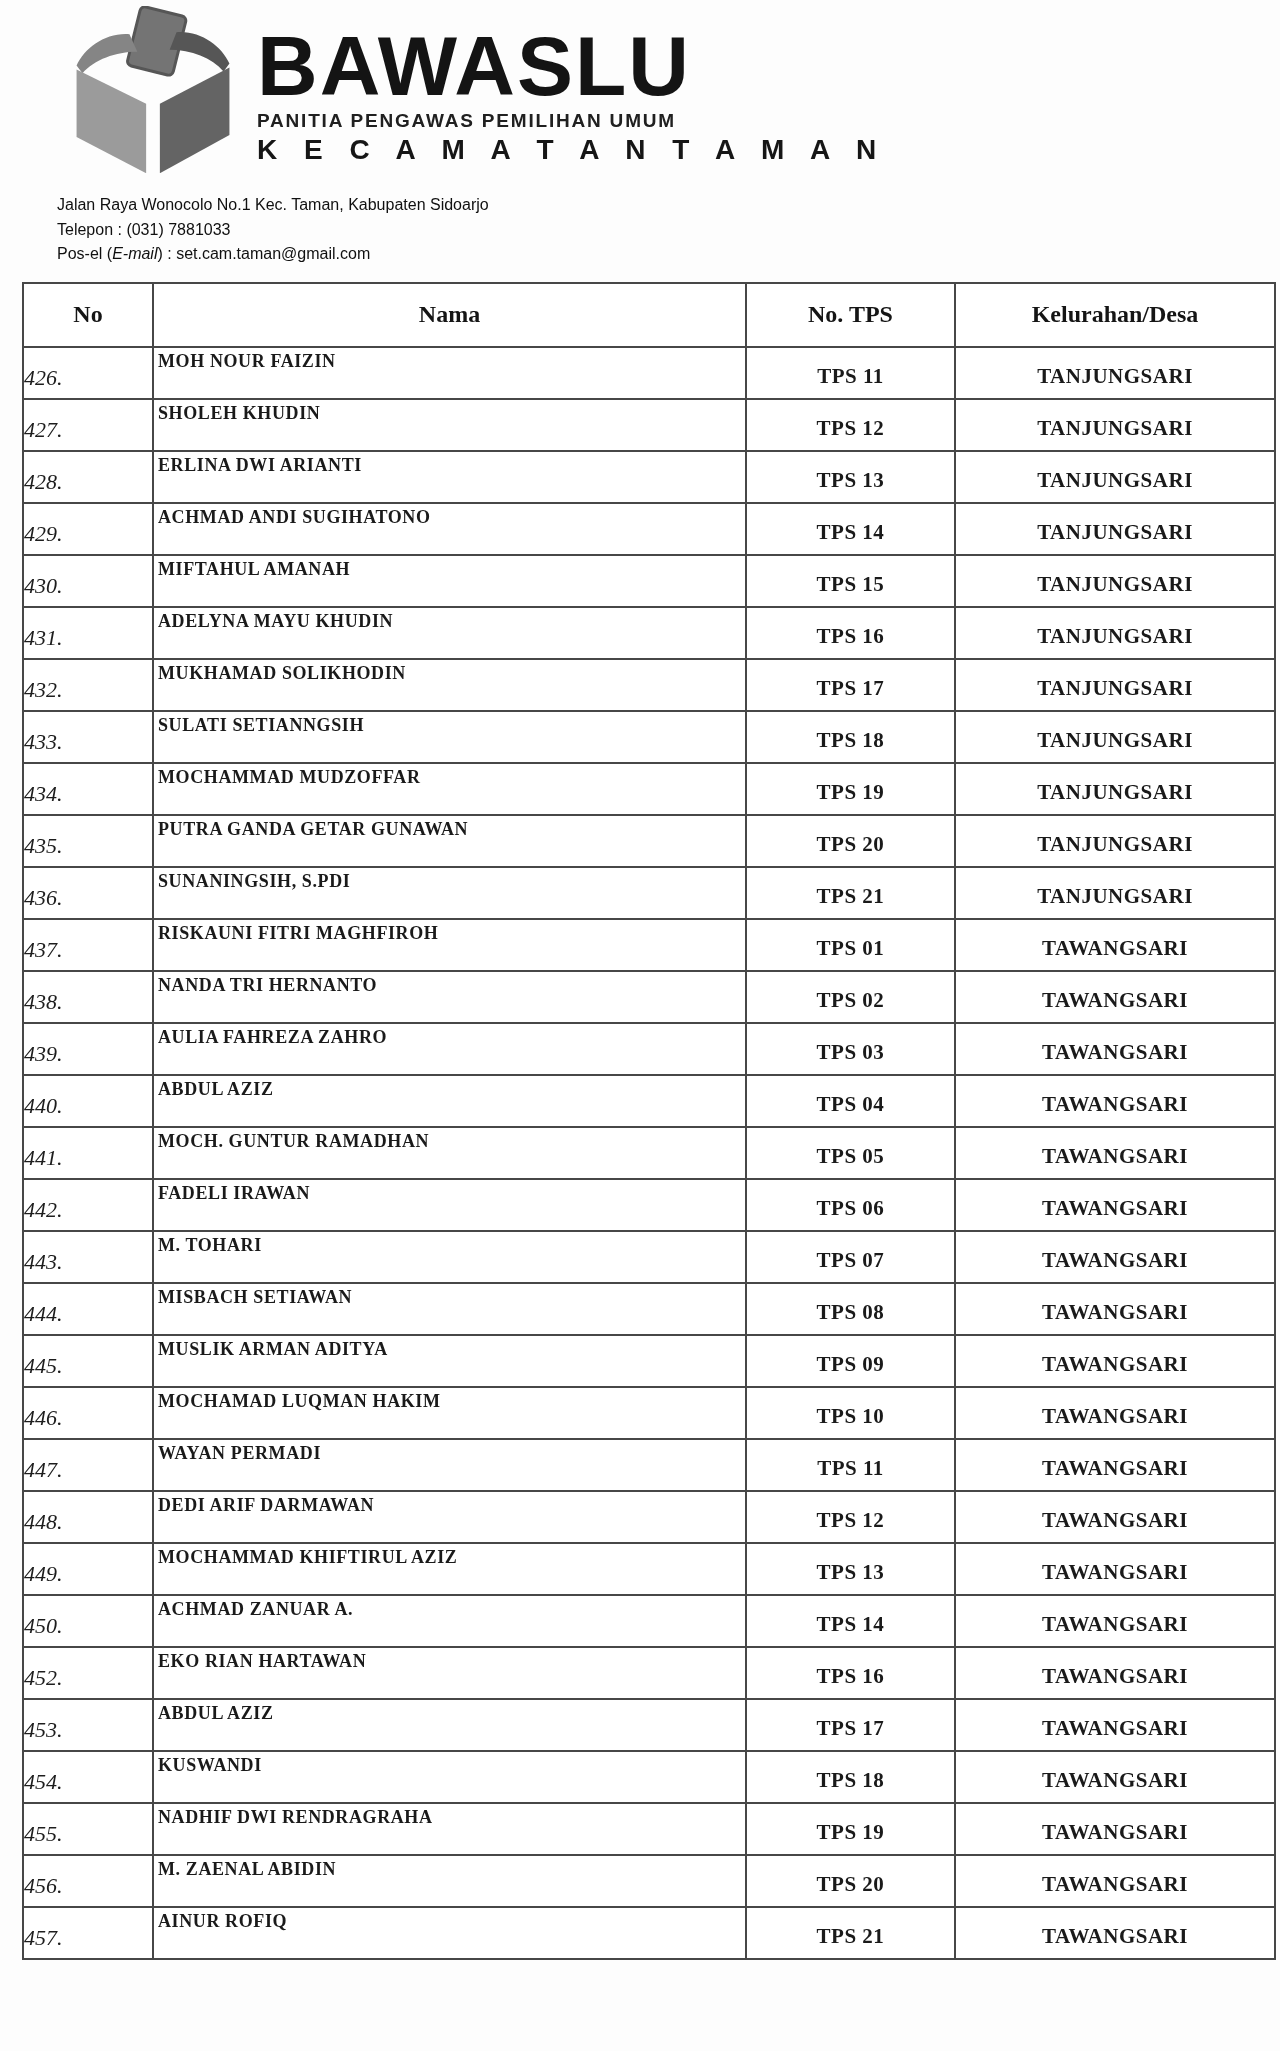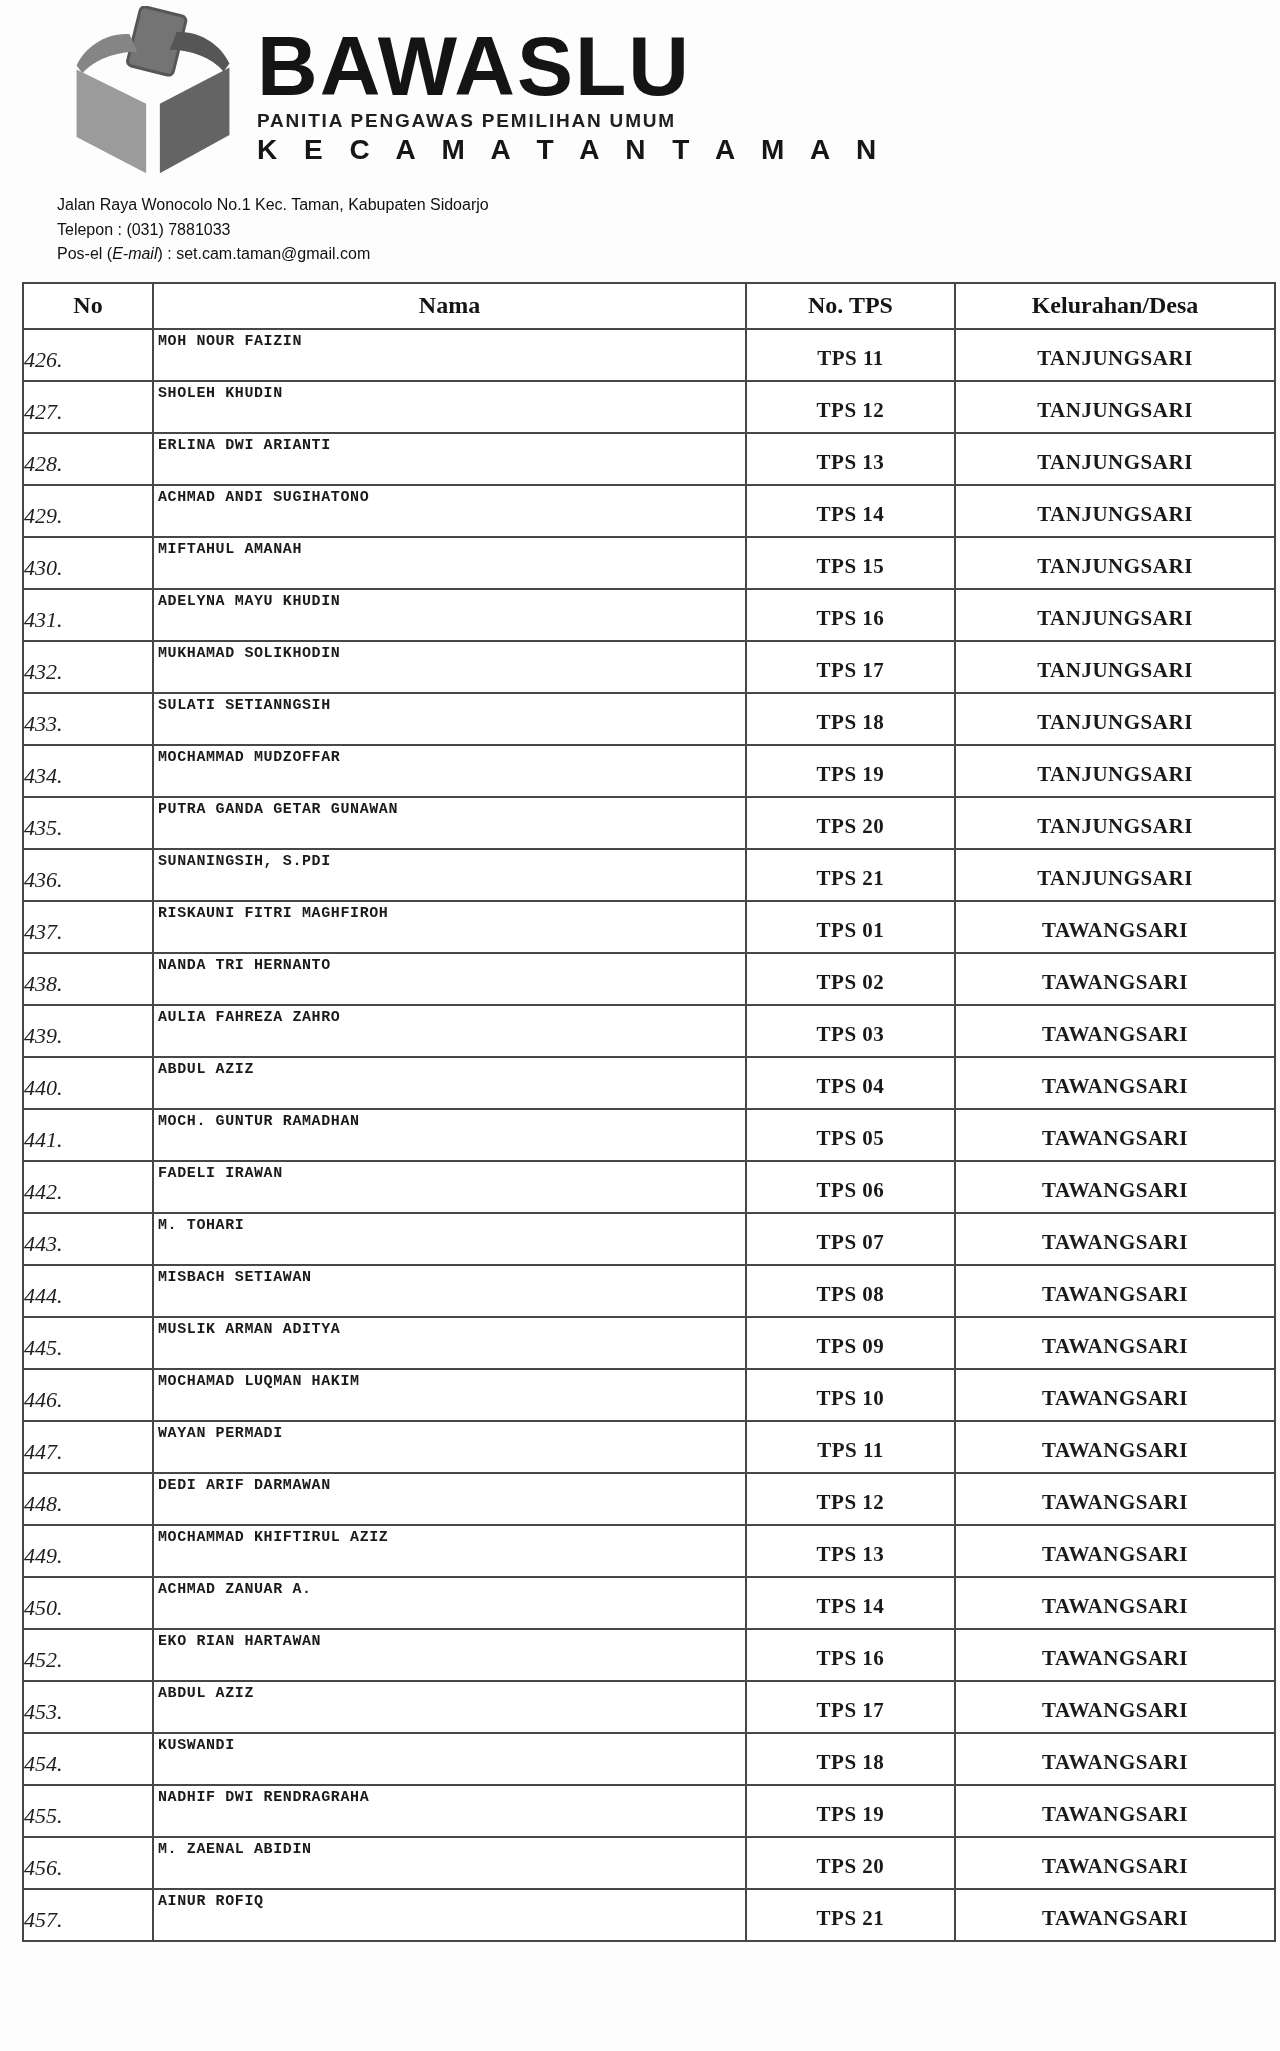--- a/index.html
+++ b/index.html
@@ -60,36 +60,36 @@
   .roster col.c-no{width:130px;}
   .roster col.c-nama{width:593px;}
   .roster col.c-tps{width:209px;}
   .roster col.c-kel{width:320px;}
   .roster th,.roster td{
     border:2px solid var(--border);
     background:#fff;
     overflow:hidden;white-space:nowrap;
   }
   .roster th{
-    height:46px;
+    height:64px;
     font-family:"Liberation Serif", serif;
     font-size:24px;font-weight:700;
     text-align:center;vertical-align:middle;
     color:#151515;
   }
   .roster td{height:52px;}
   td.cell-no{
     font-family:"Liberation Serif", serif;
     font-size:22px;font-weight:400;
     text-align:left;vertical-align:middle;
     padding-top:10px;color:#1d1d1d;font-style:italic;
   }
   td.cell-nama{
-    font-family:Liberation Mono, monospace;
-    font-size:15px;font-weight:700;
+    font-family:Liberation Serif, serif;
+    font-size:18px;font-weight:700;
     letter-spacing:0.6px;
     vertical-align:top;text-align:left;
     padding:3px 0 0 4px;color:#1a1a1a;
   }
   td.cell-tps,td.cell-kel{
     font-family:"Liberation Serif", serif;
     font-size:21px;font-weight:700;
     letter-spacing:0.5px;
     text-align:center;vertical-align:middle;
     padding-top:8px;color:#1a1a1a;

